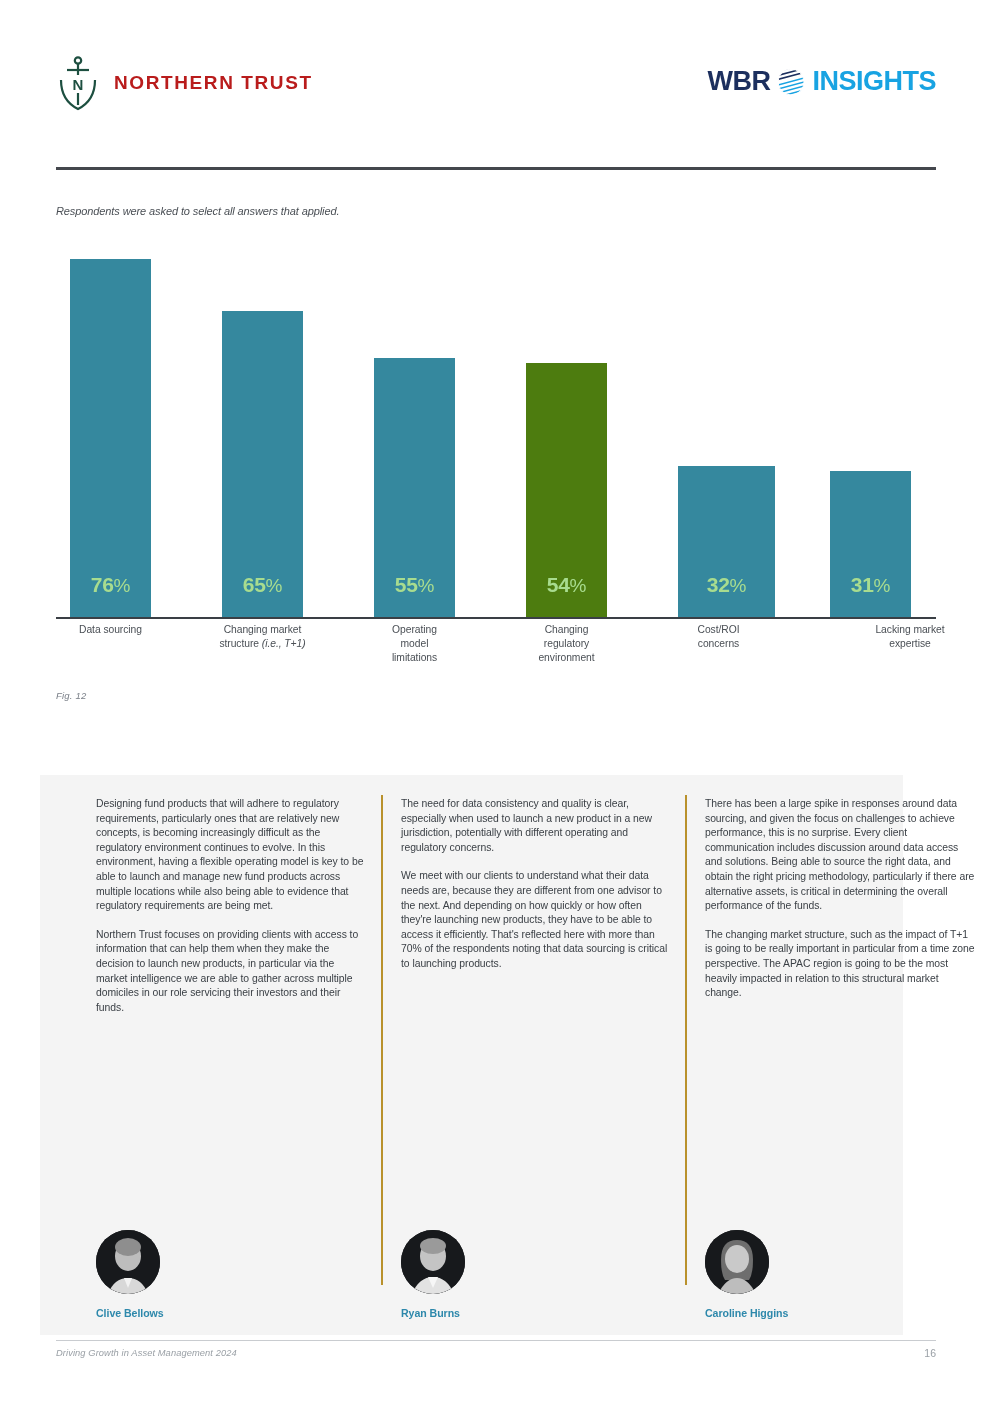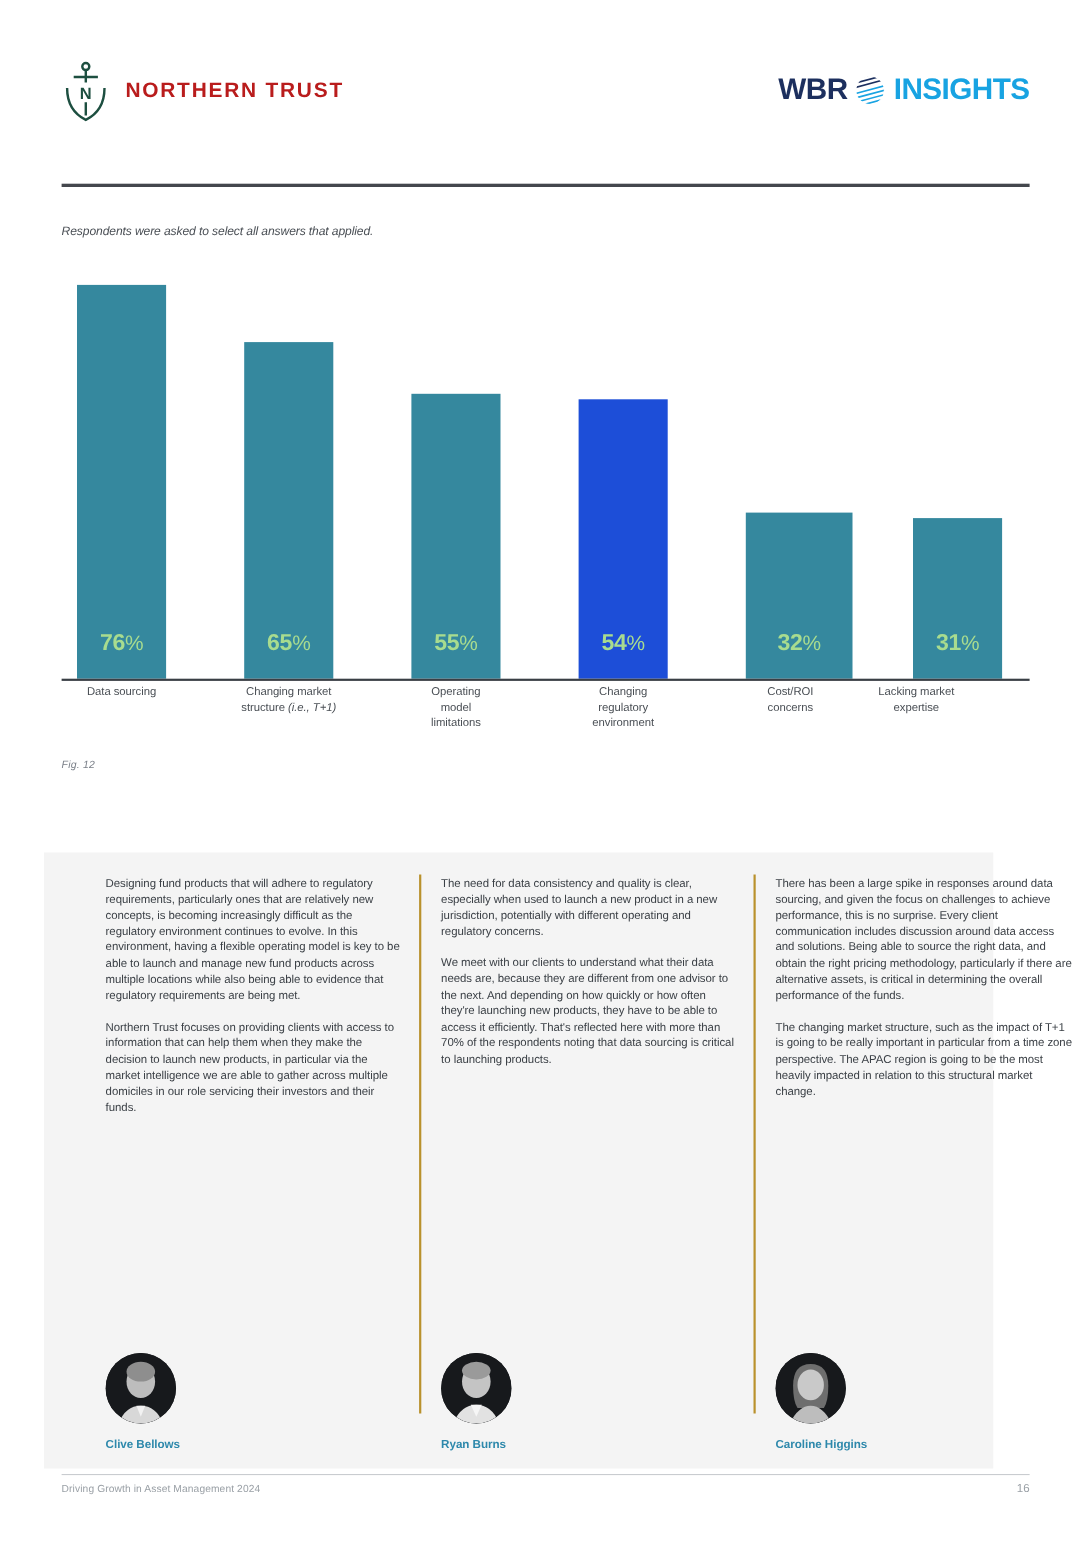--- a/index.html
+++ b/index.html
@@ -88,21 +88,21 @@
   }
   .avatar svg{display:block;}
   .author-name{
     margin-top:13px;font-size:10.6px;font-weight:700;color:#2d88ab;letter-spacing:-0.05px;
   }
 
   
   .rule-bot{position:absolute;left:56px;top:1340px;width:880px;height:1px;background:#c9ccd0;}
   .foot-left{
     position:absolute;left:56px;top:1348px;
-    font-size:9.3px;color:#9aa0a6;letter-spacing:0.1px;
+    font-size:9.3px;font-style:italic;color:#9aa0a6;letter-spacing:0.1px;
   }
   .foot-right{
     position:absolute;right:56px;top:1347px;
     font-size:10.5px;color:#9aa0a6;
   }
 </style>
 </head>
 <body>
 
 <div class="page">
@@ -165,21 +165,21 @@
     <div class="plot" id="plot">
         <div class="bar" style="left: 14px; width: 81px; height: 358.15px; background: rgb(53, 136, 158);">
           <div class="bar-val" style="color: rgb(168, 220, 143);"><b>76</b><span>%</span></div>
         </div>
         <div class="bar" style="left: 166px; width: 81px; height: 306.312px; background: rgb(53, 136, 158);">
           <div class="bar-val" style="color: rgb(168, 220, 143);"><b>65</b><span>%</span></div>
         </div>
         <div class="bar" style="left: 318px; width: 81px; height: 259.188px; background: rgb(53, 136, 158);">
           <div class="bar-val" style="color: rgb(168, 220, 143);"><b>55</b><span>%</span></div>
         </div>
-        <div class="bar" style="left: 470px; width: 81px; height: 254.475px; background: #1d4ed8;">
+        <div class="bar" style="left: 470px; width: 81px; height: 254.475px; background: #4d7c0f;">
           <div class="bar-val" style="color: rgb(168, 220, 143);"><b>54</b><span>%</span></div>
         </div>
         <div class="bar" style="left: 622px; width: 97px; height: 150.8px; background: rgb(53, 136, 158);">
           <div class="bar-val" style="color: rgb(168, 220, 143);"><b>32</b><span>%</span></div>
         </div>
         <div class="bar" style="left: 774px; width: 81px; height: 146.088px; background: rgb(53, 136, 158);">
           <div class="bar-val" style="color: rgb(168, 220, 143);"><b>31</b><span>%</span></div>
         </div>
       </div>
     <div class="axis"></div>
@@ -198,21 +198,21 @@
         </div>
         <div class="cat" style="left: 440.5px;">
           <div>Changing</div>
           <div>regulatory</div>
           <div>environment</div>
         </div>
         <div class="cat" style="left: 592.5px;">
           <div>Cost/ROI</div>
           <div>concerns</div>
         </div>
-        <div class="cat" style="left: 707px;">
+        <div class="cat" style="left: 784px;">
           <div>Lacking market</div>
           <div>expertise</div>
         </div>
       </div>
   </div>
 
   <div class="figcap">Fig. 12</div>
 
   <div class="gray">
     <div class="vdiv vdiv-1" style="background: rgb(185, 145, 44);"></div>

